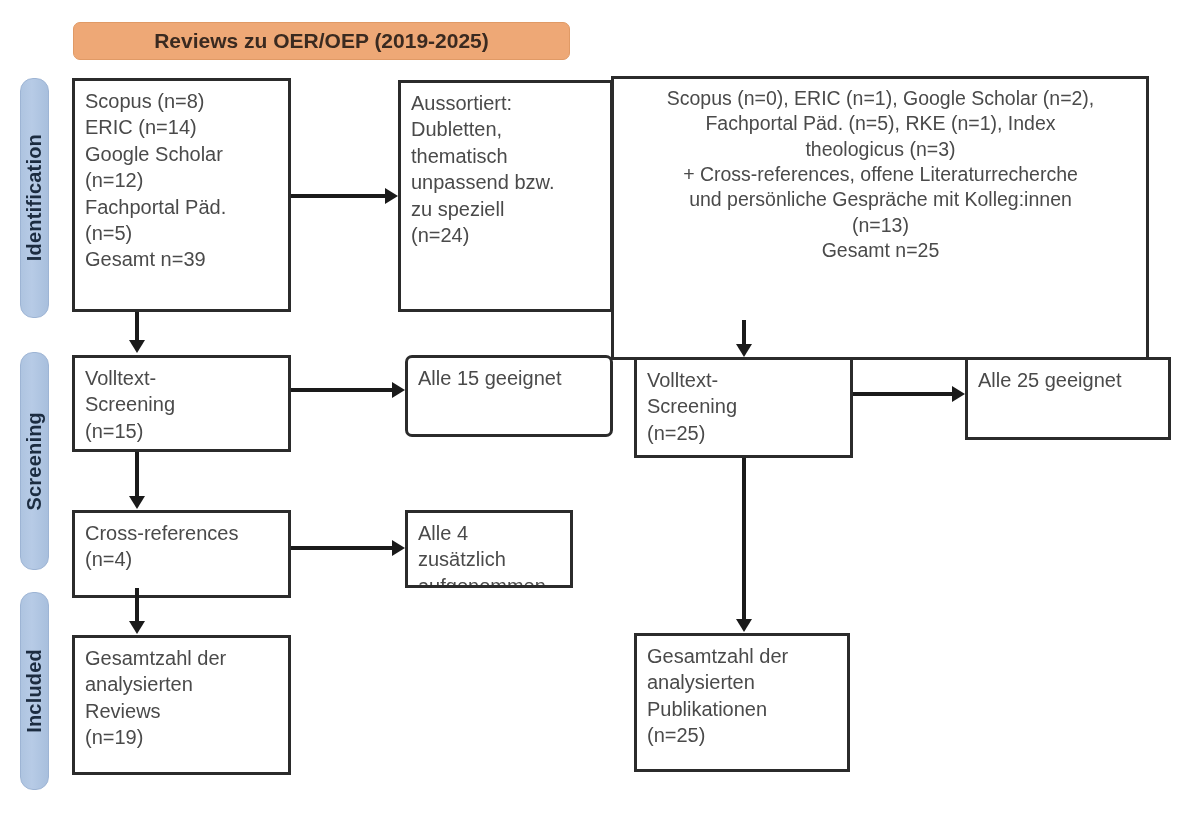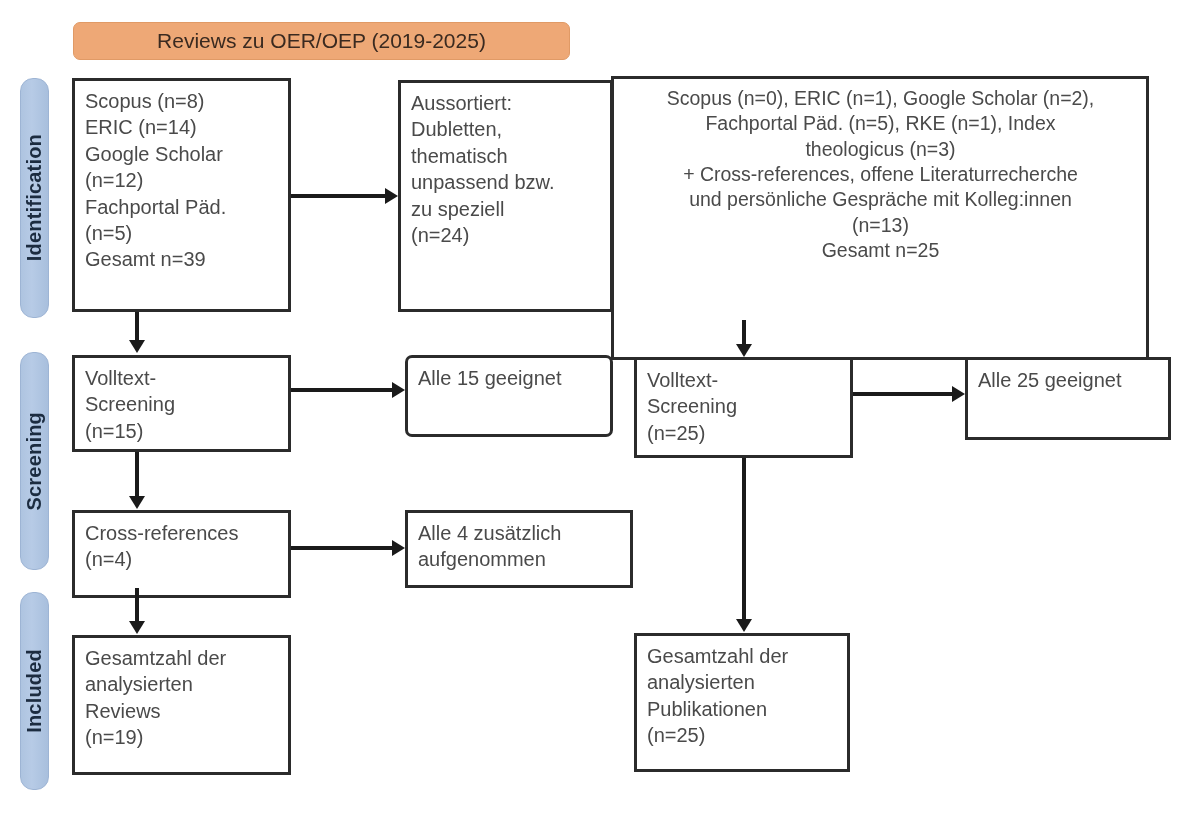--- a/index.html
+++ b/index.html
@@ -46,21 +46,21 @@
     position: absolute;
     background: #eea876;
     border: 1px solid #e09a66;
     border-radius: 7px;
     box-sizing: border-box;
     display: flex;
     align-items: center;
     justify-content: center;
     color: #3a2a20;
     font-size: 21px;
-    font-weight: normal;
+    font-weight: bold;
     white-space: nowrap;
   }
   
   .box {
     position: absolute;
     background: #ffffff;
     border: 3px solid #2b2b2b;
     box-sizing: border-box;
     padding: 7px 9px 6px 10px;
     font-size: 20px;
@@ -143,21 +143,21 @@
 
   <div class="hline" style="left:291px; top:388px; width:102px;"></div>
   <div class="arrow-right" style="left:392px; top:382px;"></div>
 
   <div class="vline" style="left:135px; top:452px; width:4px; height:46px;"></div>
   <div class="arrow-down" style="left:129px; top:496px;"></div>
 
   <div class="box" style="left:72px; top:510px; width:219px; height:88px;">Cross-references
 (n=4)</div>
 
-  <div class="box" style="left:405px; top:510px; width:228px; height:78px;">Alle 4 zusätzlich
+  <div class="box" style="left:405px; top:510px; width:168px; height:78px;">Alle 4 zusätzlich
 aufgenommen</div>
 
   <div class="hline" style="left:291px; top:546px; width:102px;"></div>
   <div class="arrow-right" style="left:392px; top:540px;"></div>
 
   <div class="vline" style="left:135px; top:588px; width:4px; height:35px;"></div>
   <div class="arrow-down" style="left:129px; top:621px;"></div>
 
   <div class="box" style="left:72px; top:635px; width:219px; height:140px;">Gesamtzahl der
 analysierten

